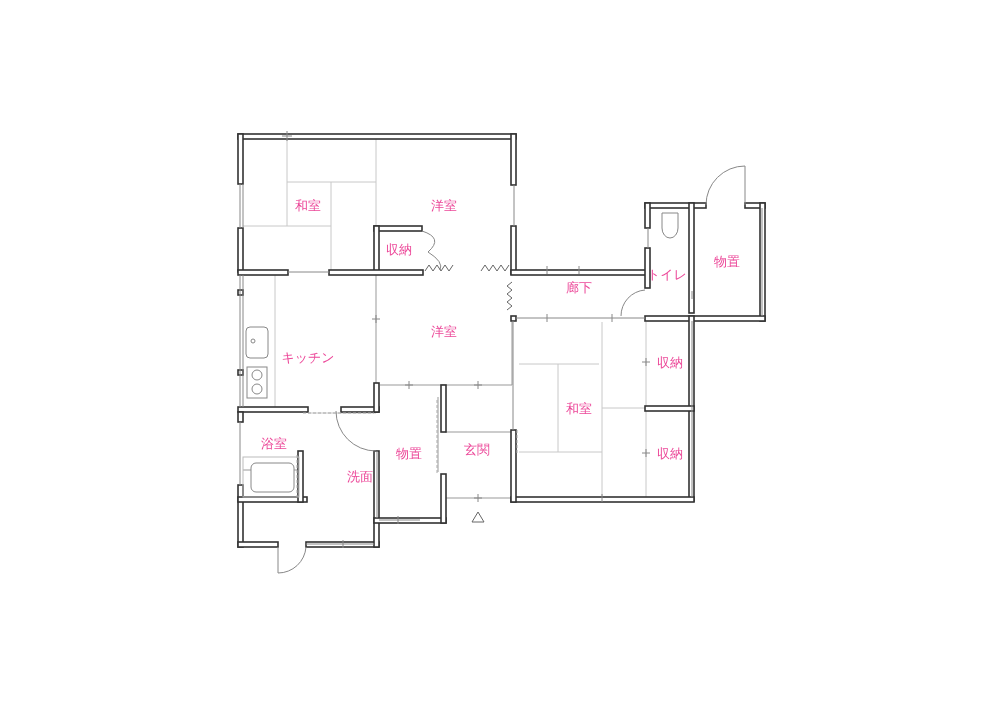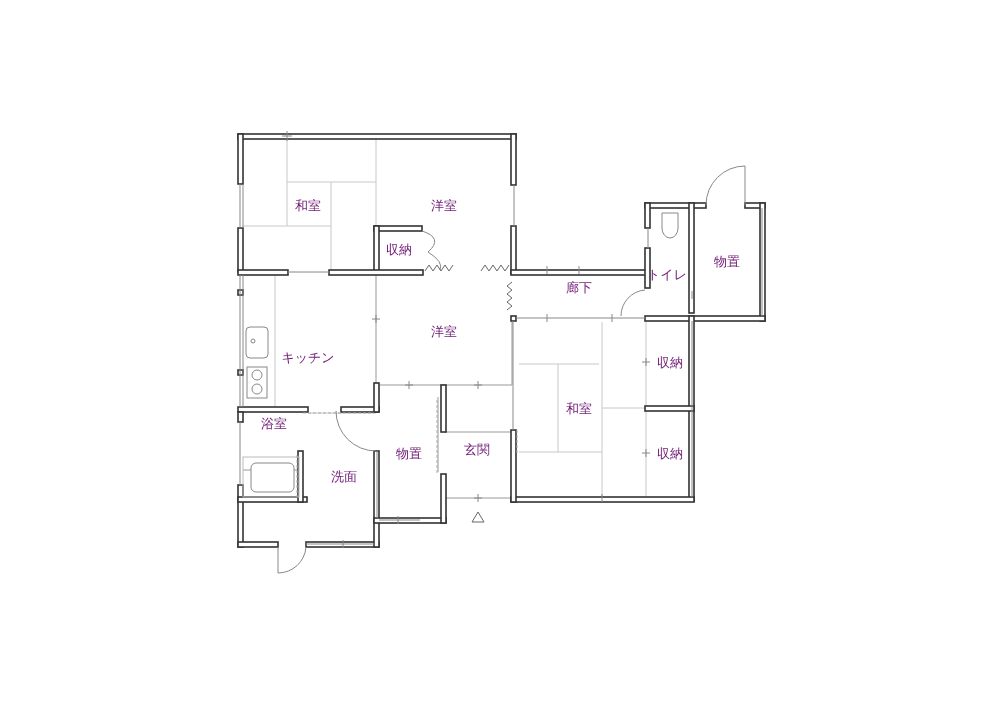--- a/index.html
+++ b/index.html
@@ -6,21 +6,21 @@
   body { width: 1000px; height: 707px; position: relative; overflow: hidden; font-family: "DejaVu Sans", sans-serif; }
   svg { position: absolute; left: 0; top: 0; }
   .wall { fill: #ffffff; stroke: #333333; stroke-width: 1.6; }
   .win { stroke: #888888; stroke-width: 1; fill: none; }
   .thin { stroke: #c8c8c8; stroke-width: 1; fill: none; }
   .mid { stroke: #999999; stroke-width: 1; fill: none; }
   .door { stroke: #888888; stroke-width: 1; fill: none; }
   .zig { stroke: #666666; stroke-width: 1; fill: none; }
   .fix { stroke: #888888; stroke-width: 1; fill: #ffffff; }
   .dash { stroke: #aaaaaa; stroke-width: 1; fill: none; stroke-dasharray: 3,2; }
-  .label { position: absolute; font-size: 13px; color: #701a75; white-space: nowrap; transform: translate(-50%, -50%); }
+  .label { position: absolute; font-size: 13px; color: #ec4899; white-space: nowrap; transform: translate(-50%, -50%); }
 </style>
 </head>
 <body>
 
 <svg width="1000" height="707" viewBox="0 0 1000 707">
 
   <g>
     <line class="thin" x1="287" y1="137" x2="287" y2="226"></line>
     <line class="thin" x1="287" y1="182" x2="376" y2="182"></line>
     <line class="thin" x1="331" y1="182" x2="331" y2="271"></line>
@@ -178,16 +178,16 @@
 <div class="label" style="left:444px;top:206px">洋室</div>
 <div class="label" style="left:399px;top:250px">収納</div>
 <div class="label" style="left:308px;top:358px">キッチン</div>
 <div class="label" style="left:444px;top:332px">洋室</div>
 <div class="label" style="left:667px;top:275px">トイレ</div>
 <div class="label" style="left:727px;top:262px">物置</div>
 <div class="label" style="left:579px;top:288px">廊下</div>
 <div class="label" style="left:670px;top:363px">収納</div>
 <div class="label" style="left:579px;top:409px">和室</div>
 <div class="label" style="left:670px;top:454px">収納</div>
-<div class="label" style="left:274px;top:424px">浴室</div>
-<div class="label" style="left:344px;top:477px">洗面</div>
+<div class="label" style="left:274px;top:444px">浴室</div>
+<div class="label" style="left:360px;top:477px">洗面</div>
 <div class="label" style="left:409px;top:454px">物置</div>
 <div class="label" style="left:477px;top:450px">玄関</div>
 
 </body></html>

